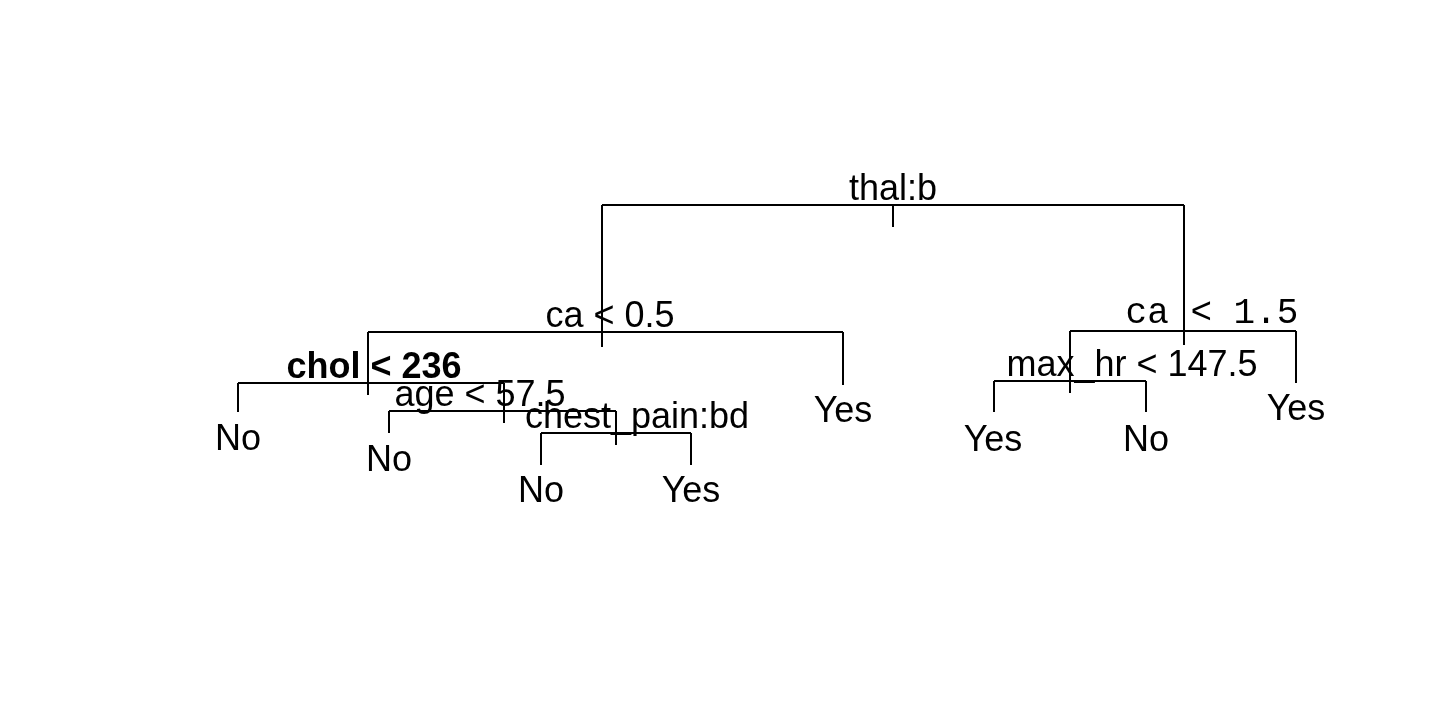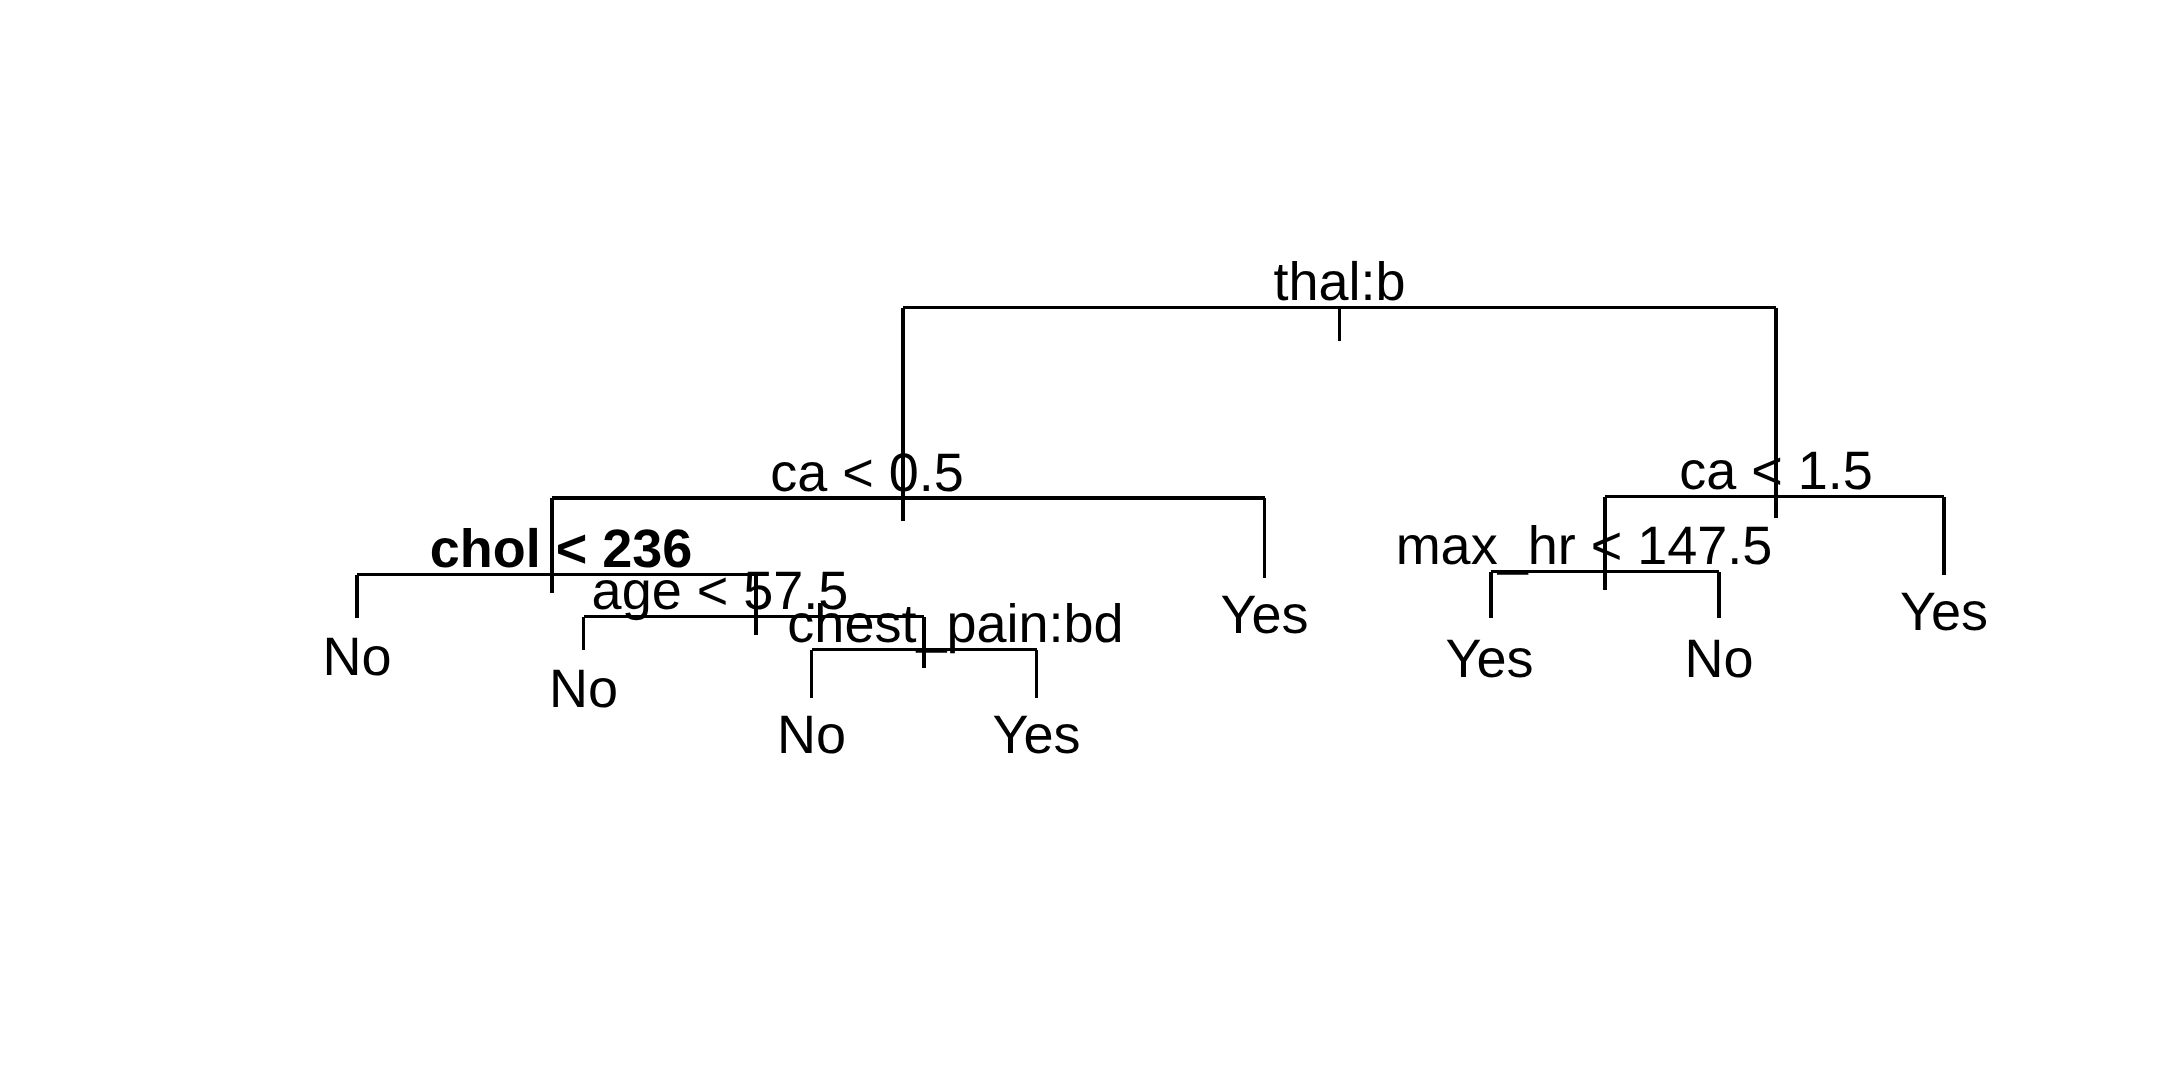--- a/index.html
+++ b/index.html
@@ -81,26 +81,26 @@
         <line x1="1296" y1="331" x2="1296" y2="383" stroke="#000000"></line>
         <line x1="1070" y1="381" x2="1070" y2="393" stroke="#000000"></line>
         <line x1="994" y1="381" x2="1146" y2="381" stroke="#000000"></line>
         <line x1="994" y1="381" x2="994" y2="412" stroke="#000000"></line>
         <line x1="1146" y1="381" x2="1146" y2="412" stroke="#000000"></line>
       </g>
   </svg>
 
   <div id="split-layer">
       <div class="node-label" style="left: 893px; top: 206px;">thal:b</div>
-      <div class="node-label" style="left: 578px; top: 333px;">ca &lt; 0.5</div>
-      <div class="node-label" style="left: 1184px; top: 332px;">ca &lt; 1.5</div>
+      <div class="node-label" style="left: 610px; top: 333px;">ca &lt; 0.5</div>
+      <div class="node-label" style="left: 1212px; top: 332px; font-family: Liberation Mono, monospace;">ca &lt; 1.5</div>
       <div class="node-label" style="left: 374px; top: 384px; font-weight: bold;">chol &lt; 236</div>
       <div class="node-label" style="left: 480px; top: 412px;">age &lt; 57.5</div>
       <div class="node-label" style="left: 637px; top: 434px;">chest_pain:bd</div>
-      <div class="node-label" style="left: 1056px; top: 382px;">max_hr &lt; 147.5</div>
+      <div class="node-label" style="left: 1132px; top: 382px;">max_hr &lt; 147.5</div>
     </div>
   <div id="leaf-layer">
       <div class="leaf-label" style="left: 238px; top: 420px;">No</div>
       <div class="leaf-label" style="left: 389px; top: 441px;">No</div>
       <div class="leaf-label" style="left: 541px; top: 472px;">No</div>
       <div class="leaf-label" style="left: 691px; top: 472px;">Yes</div>
       <div class="leaf-label" style="left: 843px; top: 392px;">Yes</div>
       <div class="leaf-label" style="left: 993px; top: 421px;">Yes</div>
       <div class="leaf-label" style="left: 1146px; top: 421px;">No</div>
       <div class="leaf-label" style="left: 1296px; top: 390px;">Yes</div>

